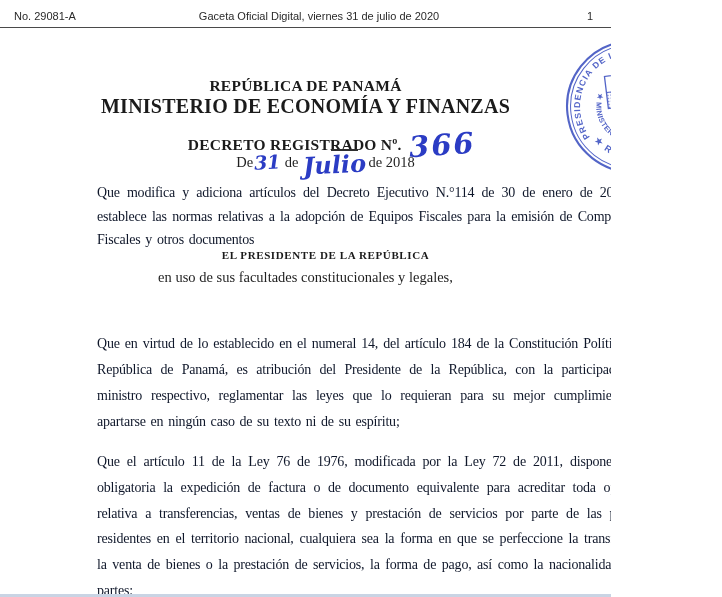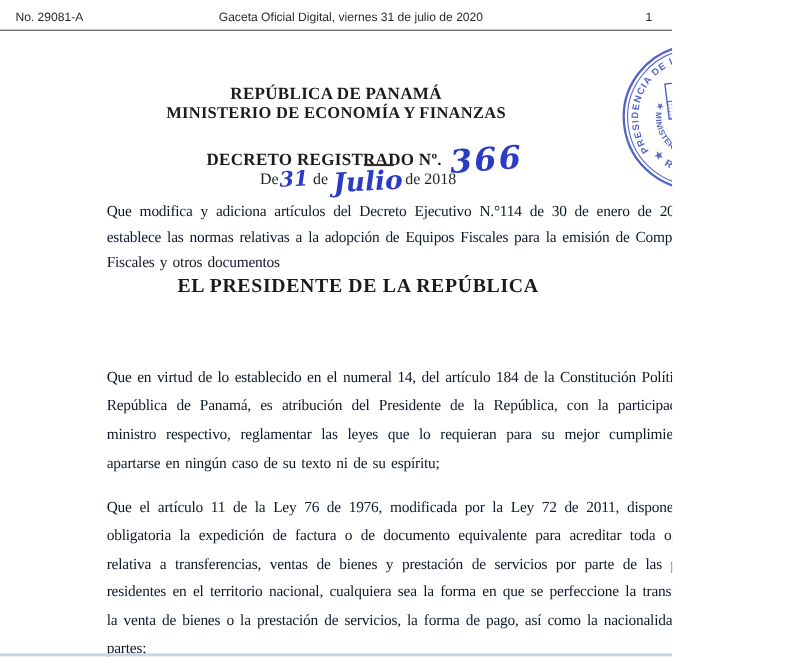--- a/index.html
+++ b/index.html
@@ -19,24 +19,24 @@
   }
   .header .h-left{position:absolute;left:14px;top:0;}
   .header .h-center{position:absolute;left:0;right:0;top:0;text-align:center;margin-left:27px;}
   .header .h-right{position:absolute;right:18px;top:0;}
   .rule{position:absolute;top:27px;left:0;right:0;height:1px;background:#4a4a4a;}
 
   
   .center-line{position:absolute;left:0;right:0;text-align:center;white-space:nowrap;}
   .bold-serif{font-weight:bold;letter-spacing:.25px;color:#1b1b1b;}
   .lh1{top:77px;font-size:15.5px;}
-  .lh2{top:95px;font-size:15px;font-family:Liberation Serif, serif;}
+  .lh2{top:95px;font-size:20px;font-family:Liberation Serif, serif;}
   .decree-line1{top:128px;font-size:15.5px;transform:translateX(26px);}
   .decree-line2{top:150px;font-size:14.5px;transform:translateX(20px);}
-  .auth-title{top:249px;font-size:18px;letter-spacing:.6px;padding-left:40px;}
+  .auth-title{top:249px;font-size:11px;letter-spacing:.6px;padding-left:40px;}
   .auth-sub{top:269px;font-size:14.5px;}
   .considerando{top:298px;font-size:15.5px;letter-spacing:.4px;}
 
   
   .hand{
     font-family:"DejaVu Serif", serif;
     font-style:italic;font-weight:600;
     color:var(--color-handwriting_ink,#2b3cc4);
     display:inline-block;white-space:nowrap;
   }
@@ -127,18 +127,19 @@
     <span class="bold-serif">DECRETO REGISTRADO Nº.</span><span class="hand hand-number">366</span>
   </div>
   <div class="underline-mark"></div>
   <div class="center-line decree-line2">
     <span>De</span><span class="hand hand-day">31</span><span>de</span><span class="hand hand-month">Julio</span><span>de 2018</span>
   </div>
 
   <p class="para subject">Que modifica y adiciona artículos del Decreto Ejecutivo N.°114 de 30 de enero de 2020, que establece las normas relativas a la adopción de Equipos Fiscales para la emisión de Comprobantes Fiscales y otros documentos</p>
 
   <div class="center-line bold-serif auth-title">EL PRESIDENTE DE LA REPÚBLICA</div>
+  <div class="center-line auth-sub">en uso de sus facultades constitucionales y legales,</div>
 
   <p class="para body1">Que en virtud de lo establecido en el numeral 14, del artículo 184 de la Constitución Política de la República de Panamá, es atribución del Presidente de la República, con la participación del ministro respectivo, reglamentar las leyes que lo requieran para su mejor cumplimiento, sin apartarse en ningún caso de su texto ni de su espíritu;</p>
   <p class="para body2">Que el artículo 11 de la Ley 76 de 1976, modificada por la Ley 72 de 2011, dispone que es obligatoria la expedición de factura o de documento equivalente para acreditar toda operación relativa a transferencias, ventas de bienes y prestación de servicios por parte de las personas residentes en el territorio nacional, cualquiera sea la forma en que se perfeccione la transferencia, la venta de bienes o la prestación de servicios, la forma de pago, así como la nacionalidad de las partes;</p>
 
   <div class="page-edge"></div>
 </div>
 
 </body></html>

